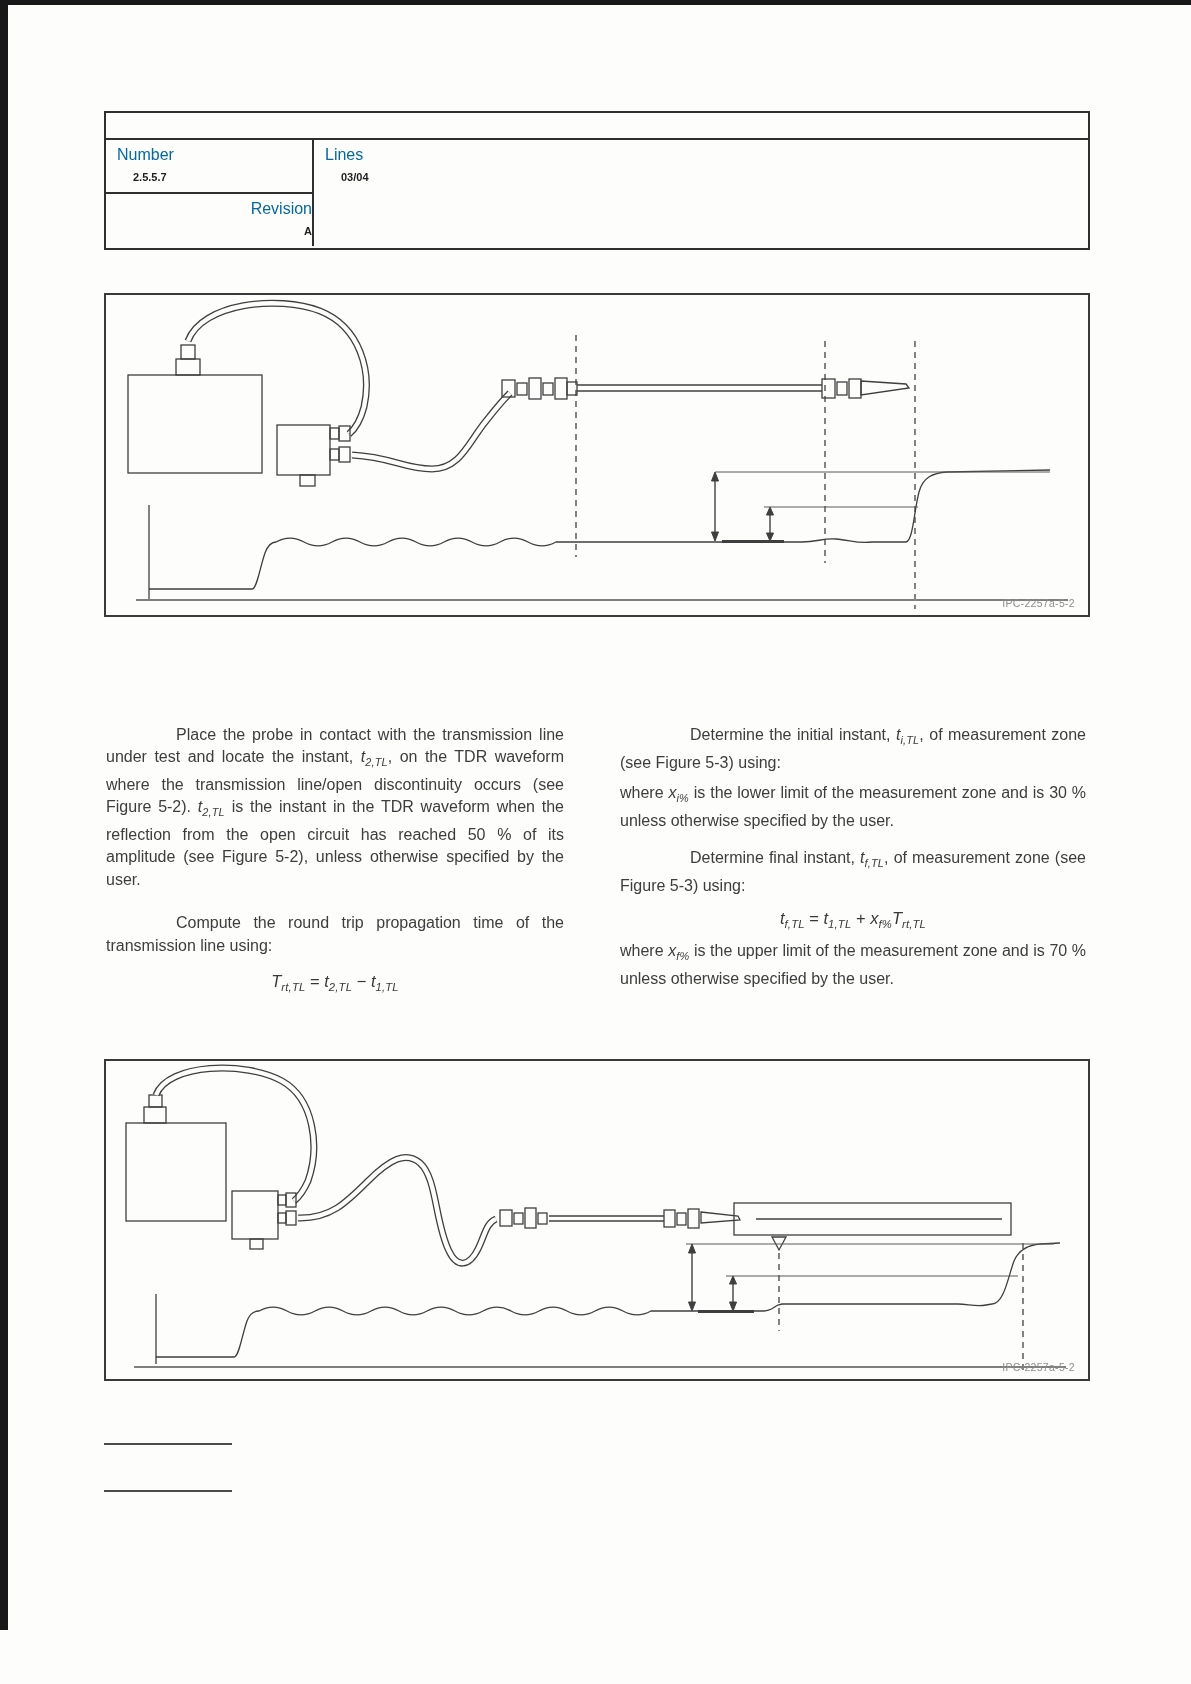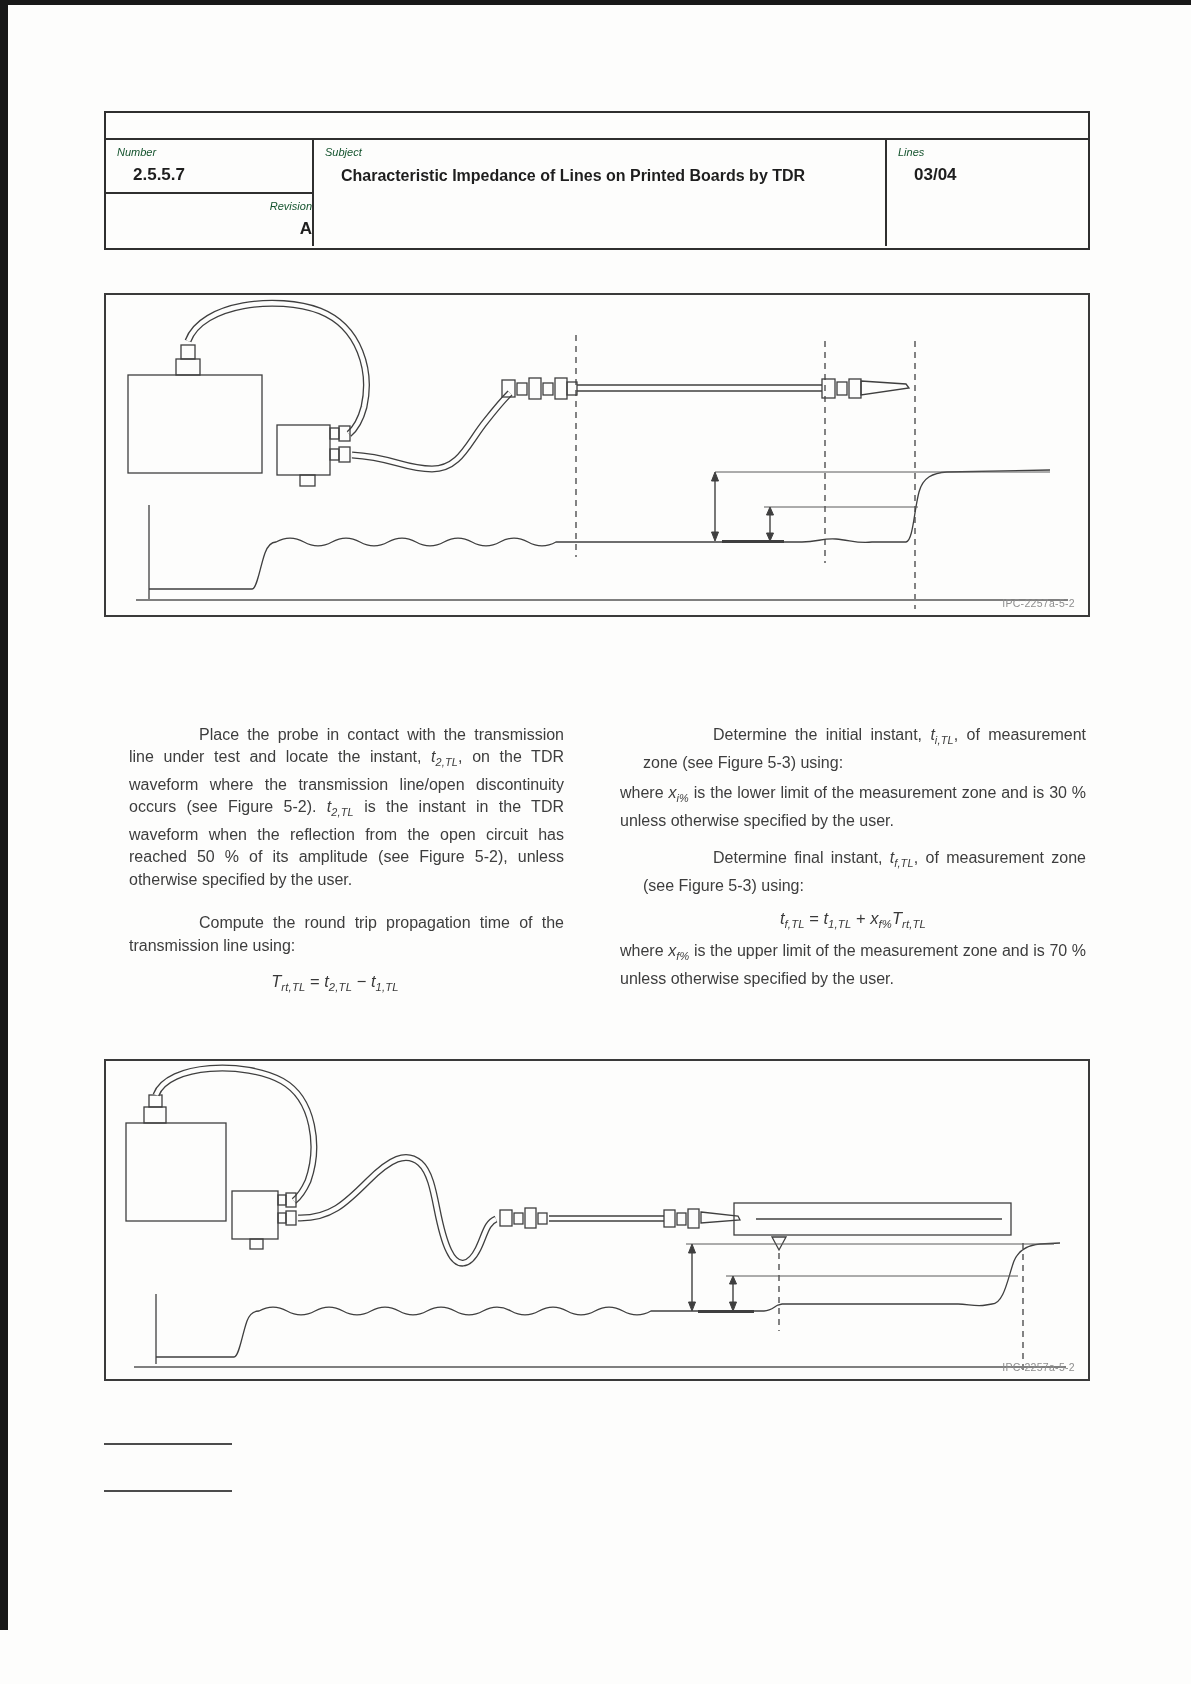--- a/index.html
+++ b/index.html
@@ -10,37 +10,37 @@
 
   
   .hdr-table{position:absolute;left:104px;top:111px;width:982px;height:135px;border:2px solid #2f2f2f;}
   .hdr-toprow{height:25px;border-bottom:2px solid #2f2f2f;}
   .hdr-main{display:flex;height:106px;}
   .col-number{width:206px;border-right:2px solid #2f2f2f;display:flex;flex-direction:column;}
   .number-cell{height:52px;border-bottom:2px solid #2f2f2f;}
   .revision-cell{flex:1;text-align:right;}
   .col-subject{width:571px;border-right:2px solid #2f2f2f;}
   .col-date{flex:1;}
-  .cell-label{font-size:11px;color:#14532d;padding:6px 0 0 11px;font-style:italic;}
-  .cell-value{font-weight:bold;color:#1e1e1e;font-size:17px;padding:7px 0 0 27px;}
+  .cell-label{font-size:16px;color:#0369a1;padding:6px 0 0 11px;}
+  .cell-value{font-weight:bold;color:#1e1e1e;font-size:11px;padding:7px 0 0 27px;}
   .subject-value{font-size:16px;padding-top:9px;}
 
   
   .figure{position:absolute;left:104px;width:982px;border:2px solid #3a3a3a;background:#fdfdfc;}
   .fig1{top:293px;height:320px;}
   .fig2{top:1059px;height:318px;}
   .fig-label{position:absolute;right:13px;bottom:6px;font-size:10.5px;color:#8d8d8d;letter-spacing:.3px;}
   svg{display:block;}
 
   
   .textcol{position:absolute;top:724px;}
   .col-left{left:106px;width:458px;}
   .col-right{left:620px;width:466px;}
   .para{font-size:16px;line-height:22.4px;text-align:justify;margin:0 0 15px 0;color:#3d3d3d;}
-  .indent{text-indent:70px;margin-left:23px;}
+  .indent{text-indent:70px;}
   .mb-lg{margin-bottom:21px;}
   .eq{text-align:center;font-size:16.5px;margin:15px 0 15px 0;color:#383838;}
   sub{font-size:68%;font-style:italic;letter-spacing:.2px;}
 
   .rule{position:absolute;left:104px;width:128px;height:2px;background:#4c4c4c;}
   .rule1{top:1443px;}
   .rule2{top:1490px;}
 </style>
 </head>
 <body>
@@ -55,24 +55,20 @@
       <div class="col-number">
         <div class="number-cell">
           <div class="cell-label">Number</div>
           <div class="cell-value">2.5.5.7</div>
         </div>
         <div class="revision-cell">
           <div class="cell-label">Revision</div>
           <div class="cell-value">A</div>
         </div>
       </div>
-      <div class="col-subject">
-        <div class="cell-label">Subject</div>
-        <div class="cell-value subject-value">Characteristic Impedance of Lines on Printed Boards by TDR</div>
-      </div>
       <div class="col-date">
         <div class="cell-label">Lines</div>
         <div class="cell-value">03/04</div>
       </div>
     </div>
   </div>
 
   <div class="figure fig1">
     <svg width="978" height="316" viewBox="0 0 978 316">
       <g stroke="#3f3f3f" stroke-width="1.3" fill="none">

